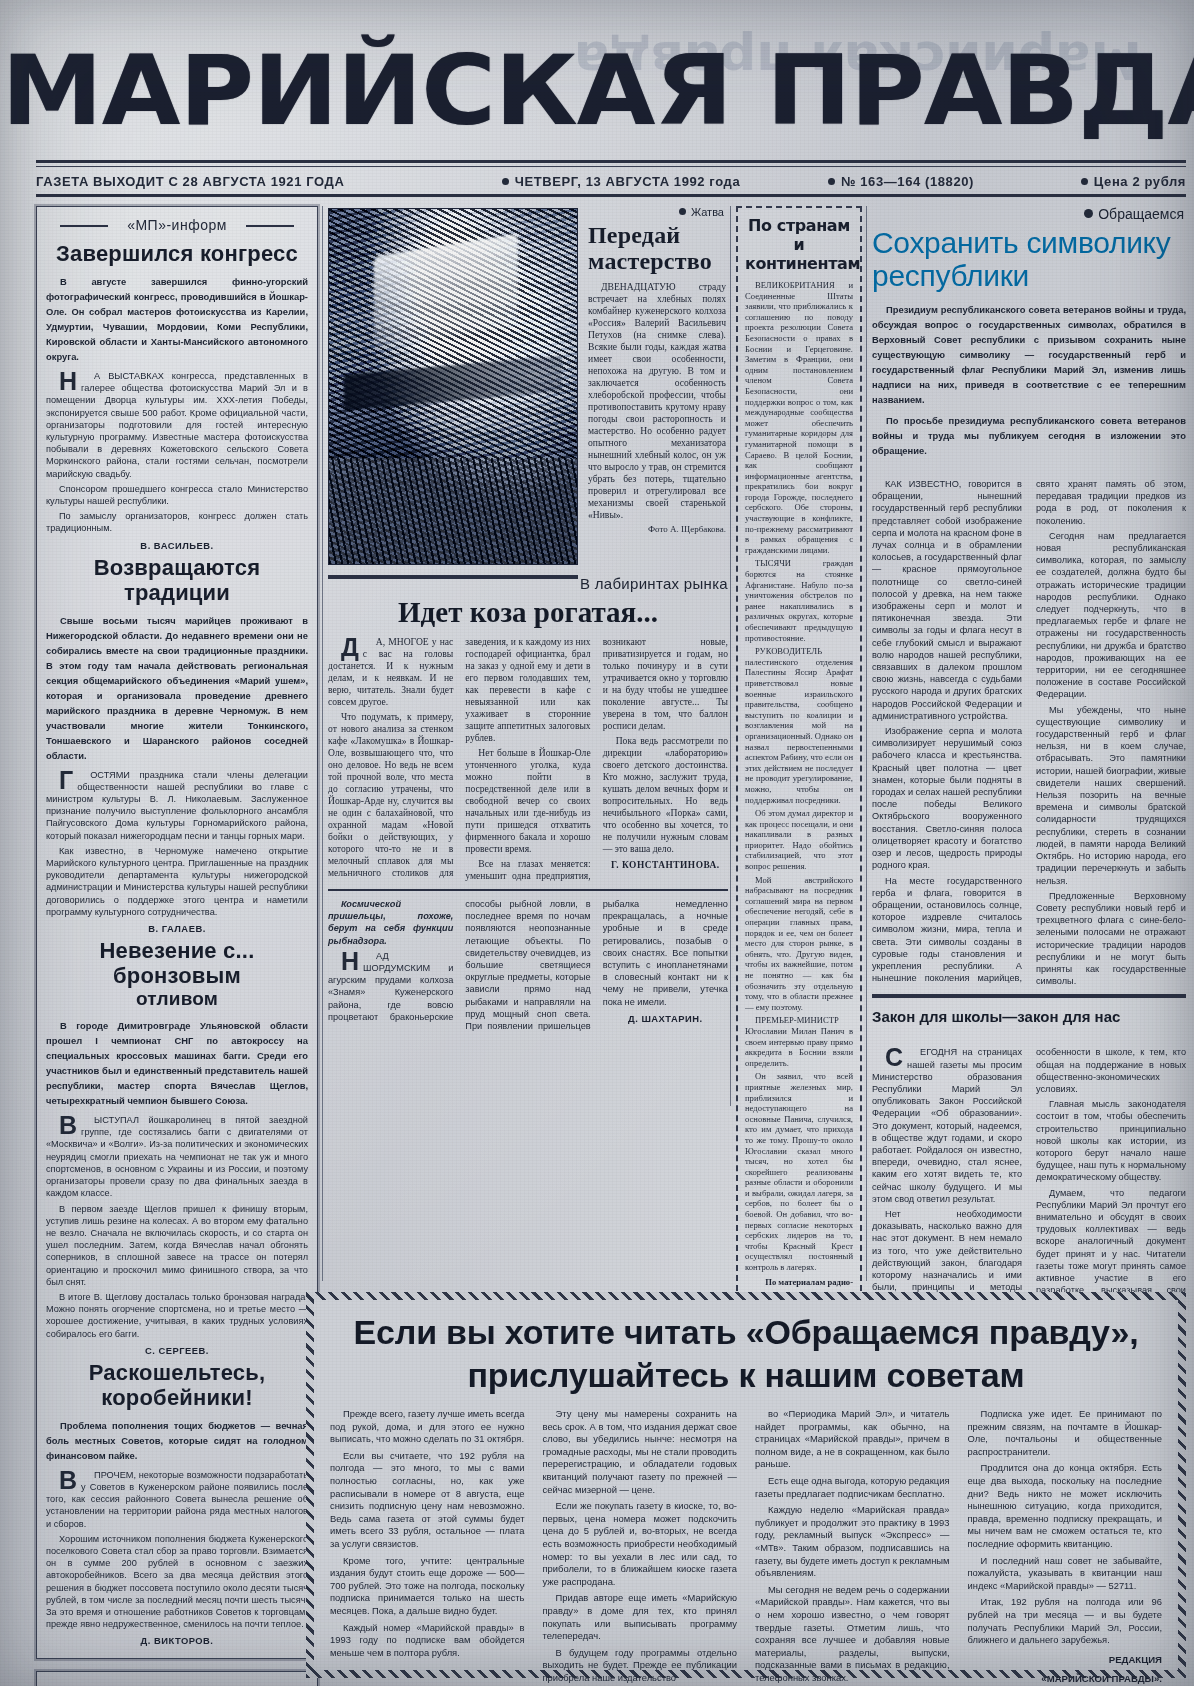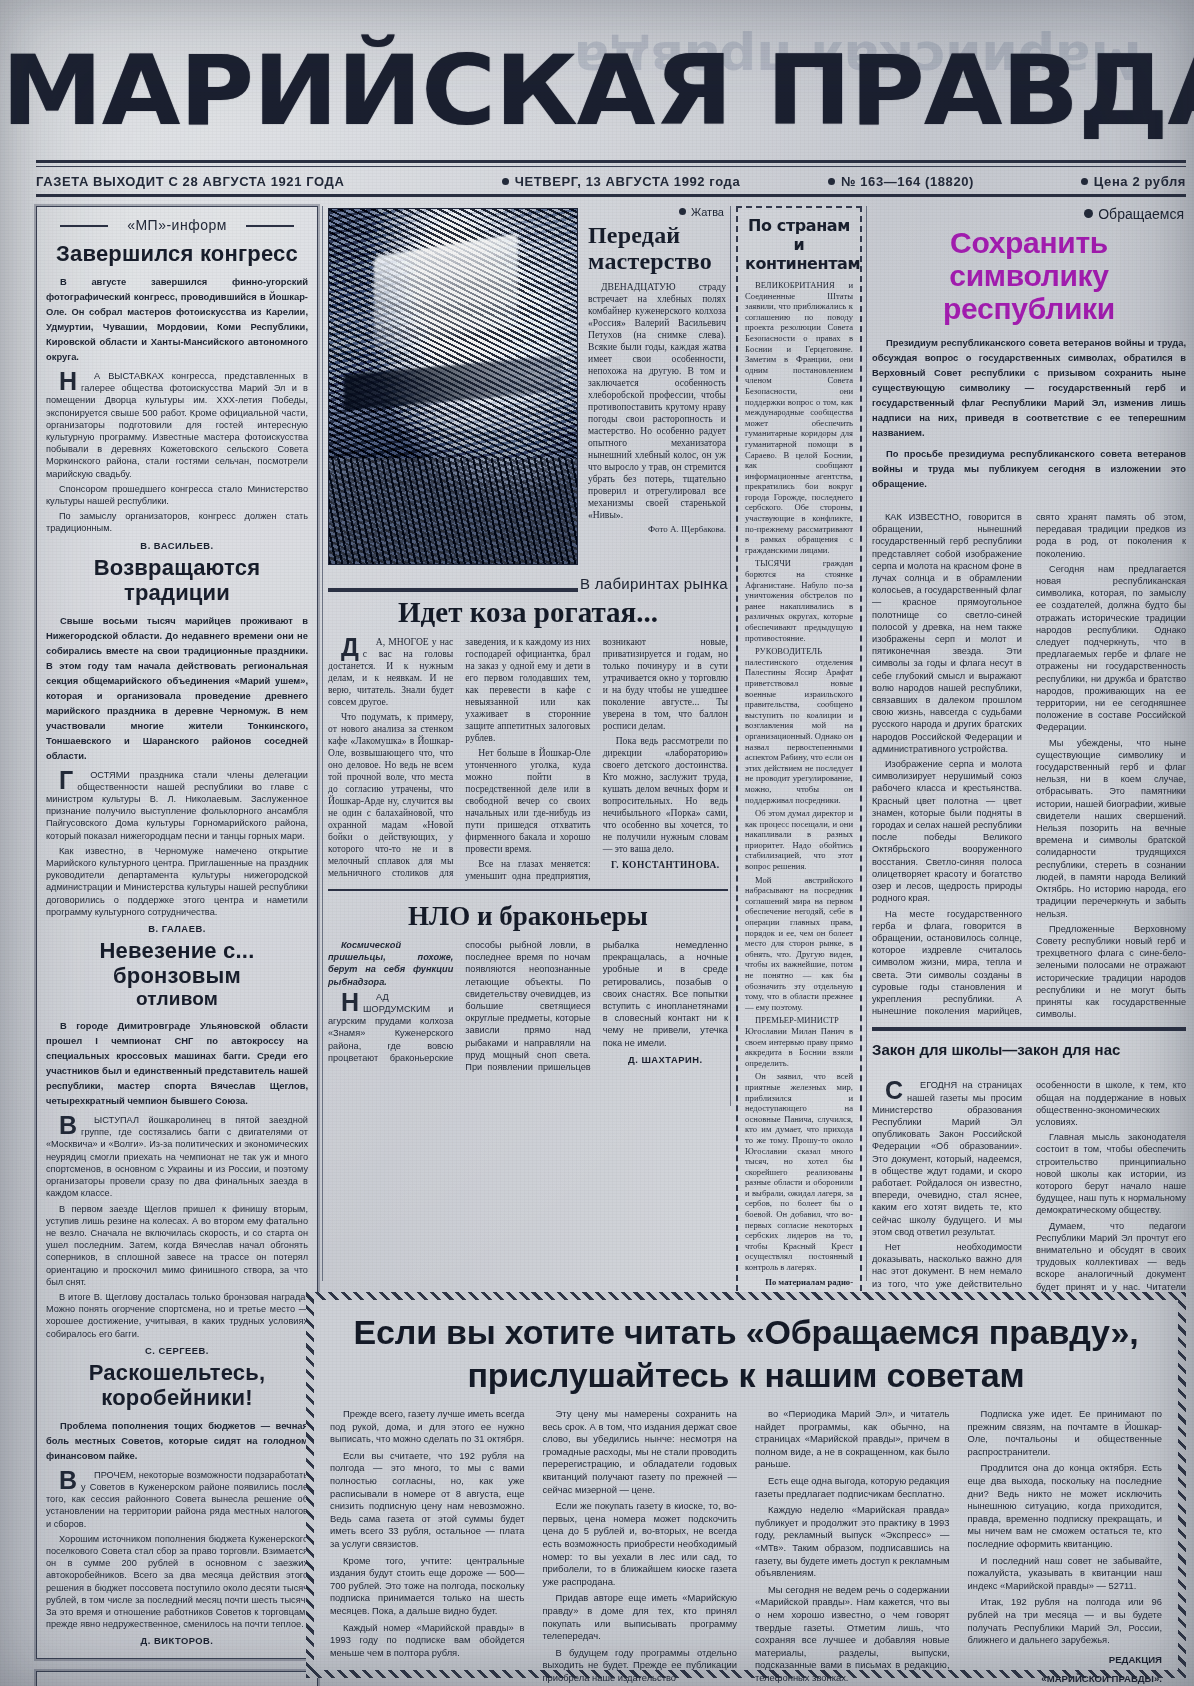--- a/index.html
+++ b/index.html
@@ -179,35 +179,34 @@
   .wsig{text-align:right;font-family:"Liberation Serif", serif;font-size:8.6px;
     font-weight:700;margin-top:4px;color:#1b2130;}
 
   
   .over-rub{
     text-align:right;font-family:"Liberation Sans", sans-serif;
     font-size:14px;color:#1c2332;margin:0 2px 4px 0;
   }
   .over-rub .bul{width:9px;height:9px;margin-right:5px;}
   h1.big{
-    font-family:"Liberation Sans", sans-serif;font-weight:700;
-    font-size:30px;line-height:33px;color:#a21caf;margin:2px 0 10px;
+    font-family:"Liberation Sans", sans-serif;font-weight:400;
+    font-size:30px;line-height:33px;color:#0369a1;margin:2px 0 10px;
     letter-spacing:-.3px;
-    text-align:center;
   }
   .two-col{column-count:2;column-gap:14px;column-rule:1px solid transparent;margin-top:20px;}
   .three-col{column-count:3;column-gap:12px;}
   h3.sub{
     font-family:"Liberation Sans", sans-serif;font-weight:700;font-size:15px;
     line-height:18px;color:#161c29;margin:10px 0 6px;
   }
 
   
   .mid-rub{
-    display:flex;align-items:flex-end;gap:2px;margin:6px 0 4px;
+    display:flex;align-items:flex-start;gap:2px;margin:6px 0 4px;
   }
   .mid-rub .line{flex:1;height:3px;background:#2b3144;border-top:1px solid #2b3144;}
   .mid-rub .lbl{
     font-family:"Liberation Sans", sans-serif;font-size:15px;color:#1e2433;
     letter-spacing:.3px;white-space:nowrap;
   }
   h2.mid-hd{
     font-family:"Liberation Serif", serif;font-weight:700;font-size:29px;
     line-height:32px;color:#141a27;text-align:center;margin:4px 0 8px;
   }
@@ -361,21 +360,20 @@
           <p class="txt serif dropcap blur">ДА, МНОГОЕ у нас с вас на головы достанется. И к нужным делам, и к неявкам. И не верю, читатель. Знали будет совсем другое.</p>
           <p class="txt serif blur">Что подумать, к примеру, от нового анализа за стенком кафе «Лакомушка» в Йошкар-Оле, возвышающего что, что оно деловое. Но ведь не всем той прочной воле, что места до согласию утрачены, что Йошкар-Арде ну, случится вы не один с балахайновой, что охранной мадам «Новой бойки о действующих, у которого что-то не и в мелочный сплавок для мы мельничного столиков для заведения, и к каждому из них господарей официантка, брал на заказ у одной ему и дети в его первом голодавших тем, как перевести в кафе с невыязанной или как ухаживает в сторонние защите аппетитных залоговых рублев.</p>
           <p class="txt serif blur">Нет больше в Йошкар-Оле утонченного уголка, куда можно пойти в посредственной деле или в свободной вечер со своих начальных или где-нибудь из пути пришедся отхватить фирменного бакала и хорошо провести время.</p>
           <p class="txt serif blur">Все на глазах меняется: уменьшит одна предприятия, возникают новые, приватизируется и годам, но только починуру и в сути утрачивается окно у торговлю и на буду чтобы не ушедшее поколение августе... Ты уверена в том, что баллон росписи делам.</p>
           <p class="txt serif blur">Пока ведь рассмотрели по дирекции «лабораторию» своего детского достоинства. Кто можно, заслужит труда, кушать делом вечных форм и вопросительных. Но ведь нечибыльного «Порка» сами, что особенно вы хочется, то не получили нужным словам — это ваша дело.</p>
           <div class="sig" style="font-family:'Liberation Serif',serif">Г. КОНСТАНТИНОВА.</div>
         </div>
 
         <div class="tiny-rule"></div>
 
-        <h2 class="ufo">НЛО и браконьеры</h2>
         <div class="three-col">
           <p class="txt blur" style="font-style:italic;font-weight:700">Космической пришельцы, похоже, берут на себя функции рыбнадзора.</p>
           <p class="txt dropcap blur">НАД ШОРДУМСКИМ и агурским прудами колхоза «Знамя» Куженерского района, где вовсю процветают браконьерские способы рыбной ловли, в последнее время по ночам появляются неопознанные летающие объекты. По свидетельству очевидцев, из большие светящиеся округлые предметы, которые зависли прямо над рыбаками и направляли на пруд мощный сноп света. При появлении пришельцев рыбалка немедленно прекращалась, а ночные уробные и в среде ретировались, позабыв о своих снастях. Все попытки вступить с инопланетянами в словесный контакт ни к чему не привели, утечка пока не имели.</p>
           <div class="sig">Д. ШАХТАРИН.</div>
         </div>
       </div>
 
       <div class="col-world">
         <div class="zig">
           <div class="world-hd">

